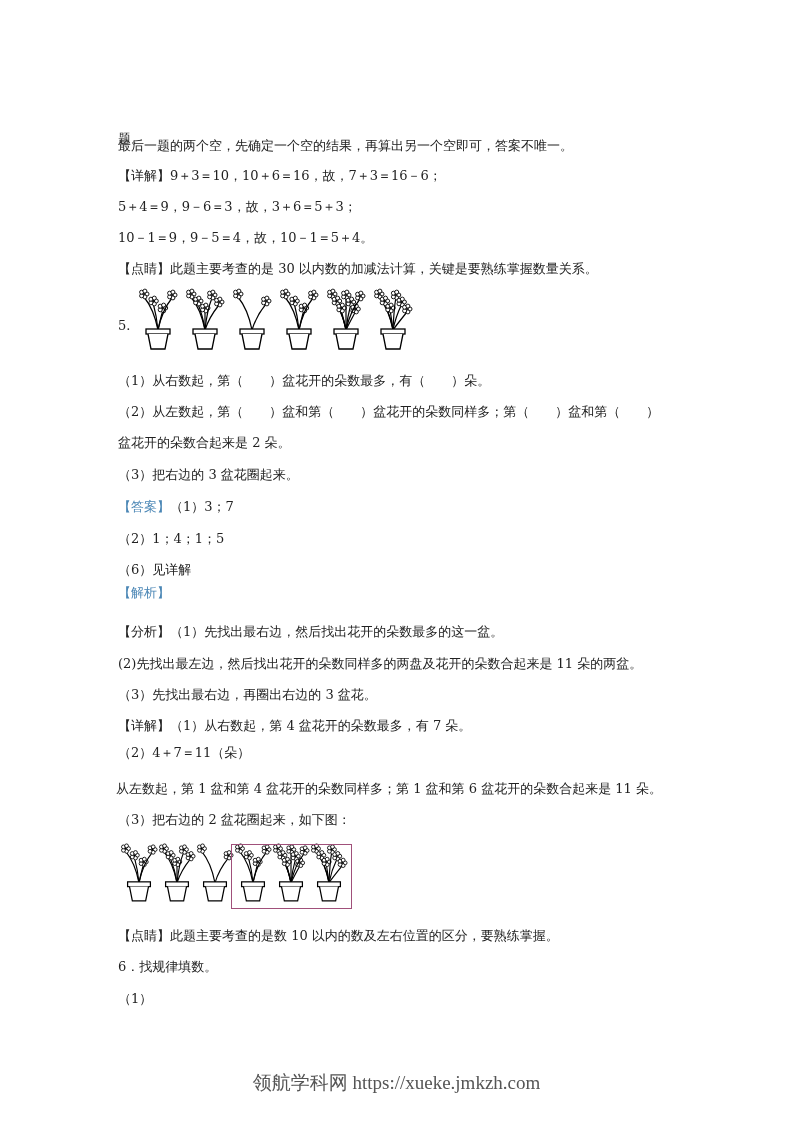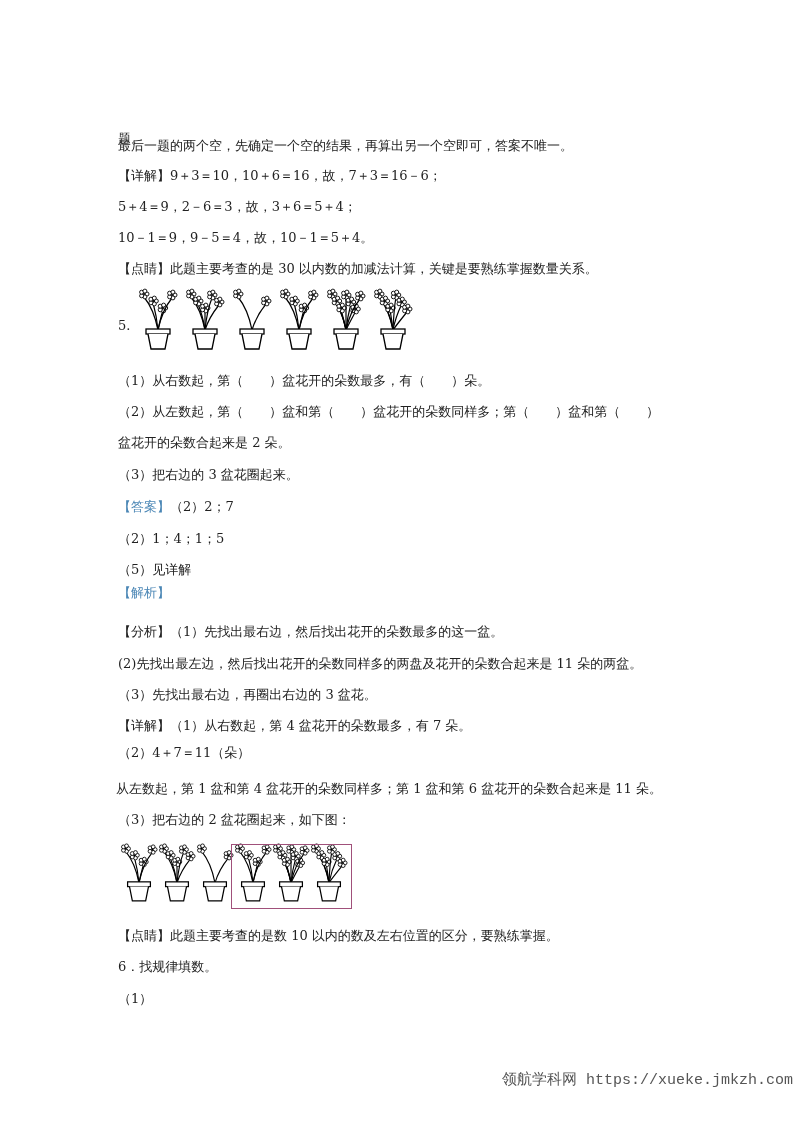--- a/index.html
+++ b/index.html
@@ -1,33 +1,33 @@
 <!DOCTYPE html>
 <html><head>
 <meta charset="utf-8">
 <style>
   html, body { margin: 0; padding: 0; background: #ffffff; }
   body { width: 793px; height: 1122px; position: relative; overflow: hidden;
          font-family: "DejaVu Serif", "Liberation Serif", serif; color: #222; }
   .line { position: absolute; left: 118px; font-size: 13px; line-height: 18px; white-space: nowrap; }
   .blue { color: #4a86b5; }
-  .footer { position: absolute; left: 0; width: 793px; top: 1070px; text-align: right;
-            font-family: Liberation Mono, monospace; font-size: 15px; color: #555; }
+  .footer { position: absolute; left: 0; width: 793px; top: 1070px; text-align: center;
+            font-family: Liberation Serif, serif; font-size: 19px; color: #555; }
   .pots { position: absolute; display: flex; align-items: flex-end; }
   .pot { position: relative; }
   .circle-box { position: absolute; border: 1.5px solid #a0507a; }
   .qnum { position: absolute; font-size: 13px; }
 </style>
 </head>
 <body>
 
 <div class="line" style="top:130px">题。</div>
 <div class="line" style="top:137px;top:137px">最后一题的两个空，先确定一个空的结果，再算出另一个空即可，答案不唯一。</div>
 <div class="line" style="top:167px"><span>【详解】</span><span>9＋3＝10，10＋6＝16，故，7＋3＝16－6；</span></div>
-<div class="line" style="top:198px">5＋4＝9，2－6＝3，故，3＋6＝5＋4；</div>
+<div class="line" style="top:198px">5＋4＝9，9－6＝3，故，3＋6＝5＋3；</div>
 <div class="line" style="top:229px">10－1＝9，9－5＝4，故，10－1＝5＋4。</div>
 <div class="line" style="top:260px"><span>【点睛】</span><span>此题主要考查的是 30 以内数的加减法计算，关键是要熟练掌握数量关系。</span></div>
 
 <div class="qnum" style="left:118px;top:318px">5.</div>
 <div class="pots" id="pots1" style="left:138px;top:290px;height:65px">
     <div class="pot" style="margin-right: 7px;"><svg width="40" height="65" viewBox="0 0 40 65" xmlns="http://www.w3.org/2000/svg">
         <path d="M20 44 Q15.8 23 6 11" stroke="#000" stroke-width="1.2" fill="none"></path>
         <circle cx="9.0" cy="8.0" r="2" fill="#fff" stroke="#000" stroke-width="0.9"></circle>
         <circle cx="6.9" cy="10.9" r="2" fill="#fff" stroke="#000" stroke-width="0.9"></circle>
         <circle cx="3.6" cy="9.8" r="2" fill="#fff" stroke="#000" stroke-width="0.9"></circle>
@@ -246,23 +246,23 @@
         <rect x="8" y="43" width="24" height="5" fill="#fff" stroke="#000" stroke-width="1.3"></rect>
         <path d="M10 48 L13 63 L27 63 L30 48" fill="#fff" stroke="#000" stroke-width="1.3"></path>
       </svg></div>
   </div>
 
 <div class="line" style="top:372px">（1）从右数起，第（　　）盆花开的朵数最多，有（　　）朵。</div>
 <div class="line" style="top:403px">（2）从左数起，第（　　）盆和第（　　）盆花开的朵数同样多；第（　　）盆和第（　　）</div>
 <div class="line" style="top:434px">盆花开的朵数合起来是 2 朵。</div>
 <div class="line" style="top:466px">（3）把右边的 3 盆花圈起来。</div>
 
-<div class="line" style="top:498px"><span class="blue">【答案】</span><span>（2）2；7</span></div>
+<div class="line" style="top:498px"><span class="blue">【答案】</span><span>（1）3；7</span></div>
 <div class="line" style="top:530px">（2）1；4；1；5</div>
-<div class="line" style="top:561px">（5）见详解</div>
+<div class="line" style="top:561px">（6）见详解</div>
 <div class="line blue" style="top:584px">【解析】</div>
 <div class="line" style="top:623px"><span>【分析】</span><span>（1）先找出最右边，然后找出花开的朵数最多的这一盆。</span></div>
 <div class="line" style="top:655px">(2)先找出最左边，然后找出花开的朵数同样多的两盘及花开的朵数合起来是 11 朵的两盆。</div>
 <div class="line" style="top:686px">（3）先找出最右边，再圈出右边的 3 盆花。</div>
 <div class="line" style="top:717px"><span>【详解】</span><span>（1）从右数起，第 4 盆花开的朵数最多，有 7 朵。</span></div>
 <div class="line" style="top:744px">（2）4＋7＝11（朵）</div>
 <div class="line" style="top:780px;left:116px">从左数起，第 1 盆和第 4 盆花开的朵数同样多；第 1 盆和第 6 盆花开的朵数合起来是 11 朵。</div>
 <div class="line" style="top:811px">（3）把右边的 2 盆花圈起来，如下图：</div>
 
 <div class="pots" id="pots2" style="left:120px;top:845px;height:62px">

